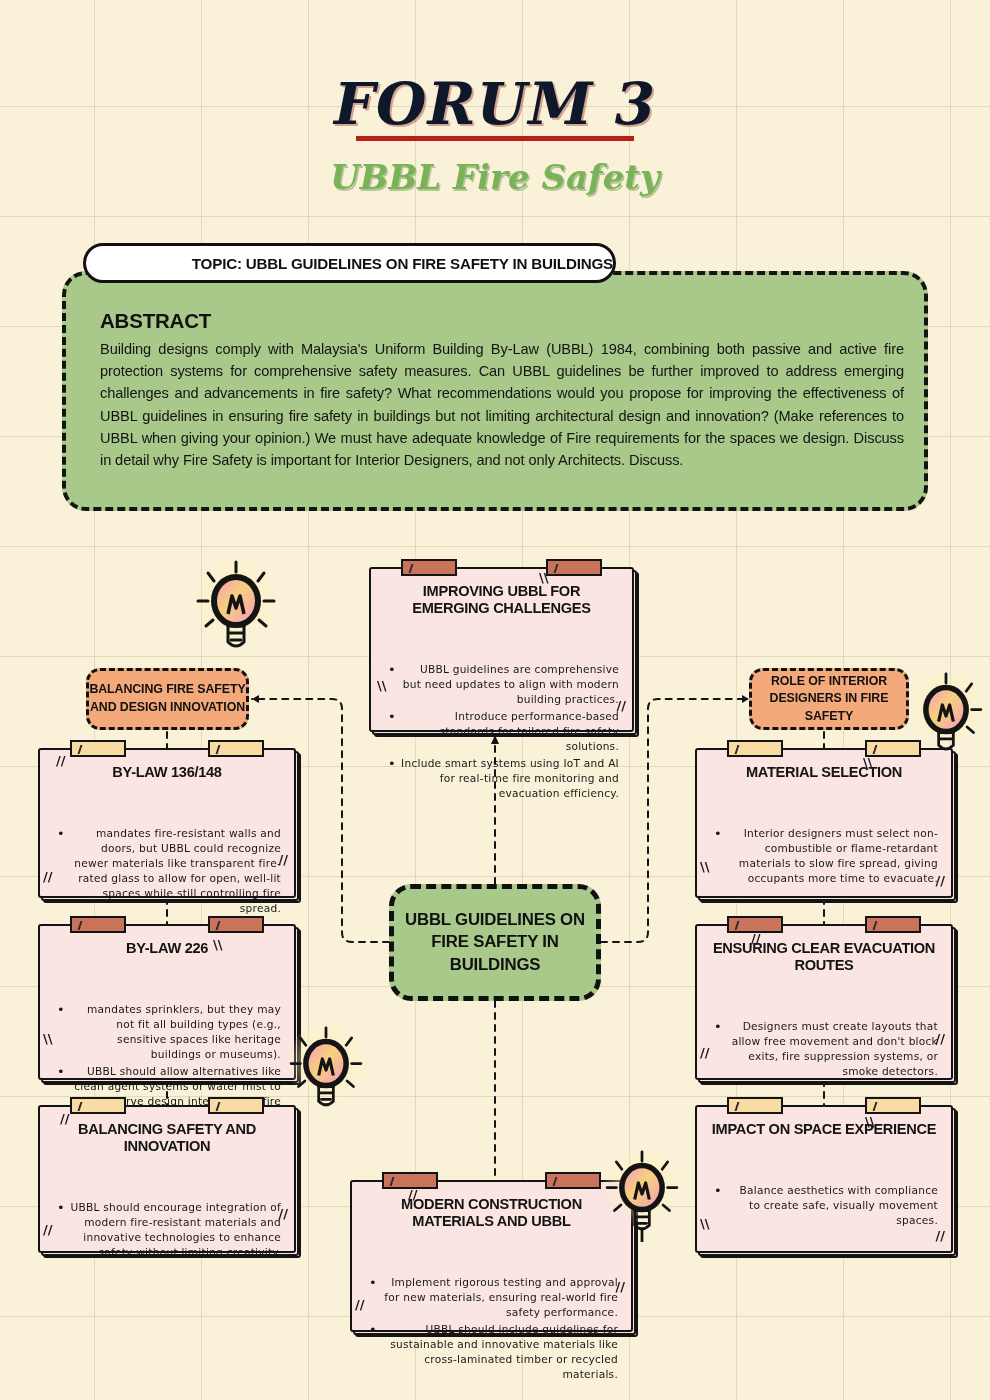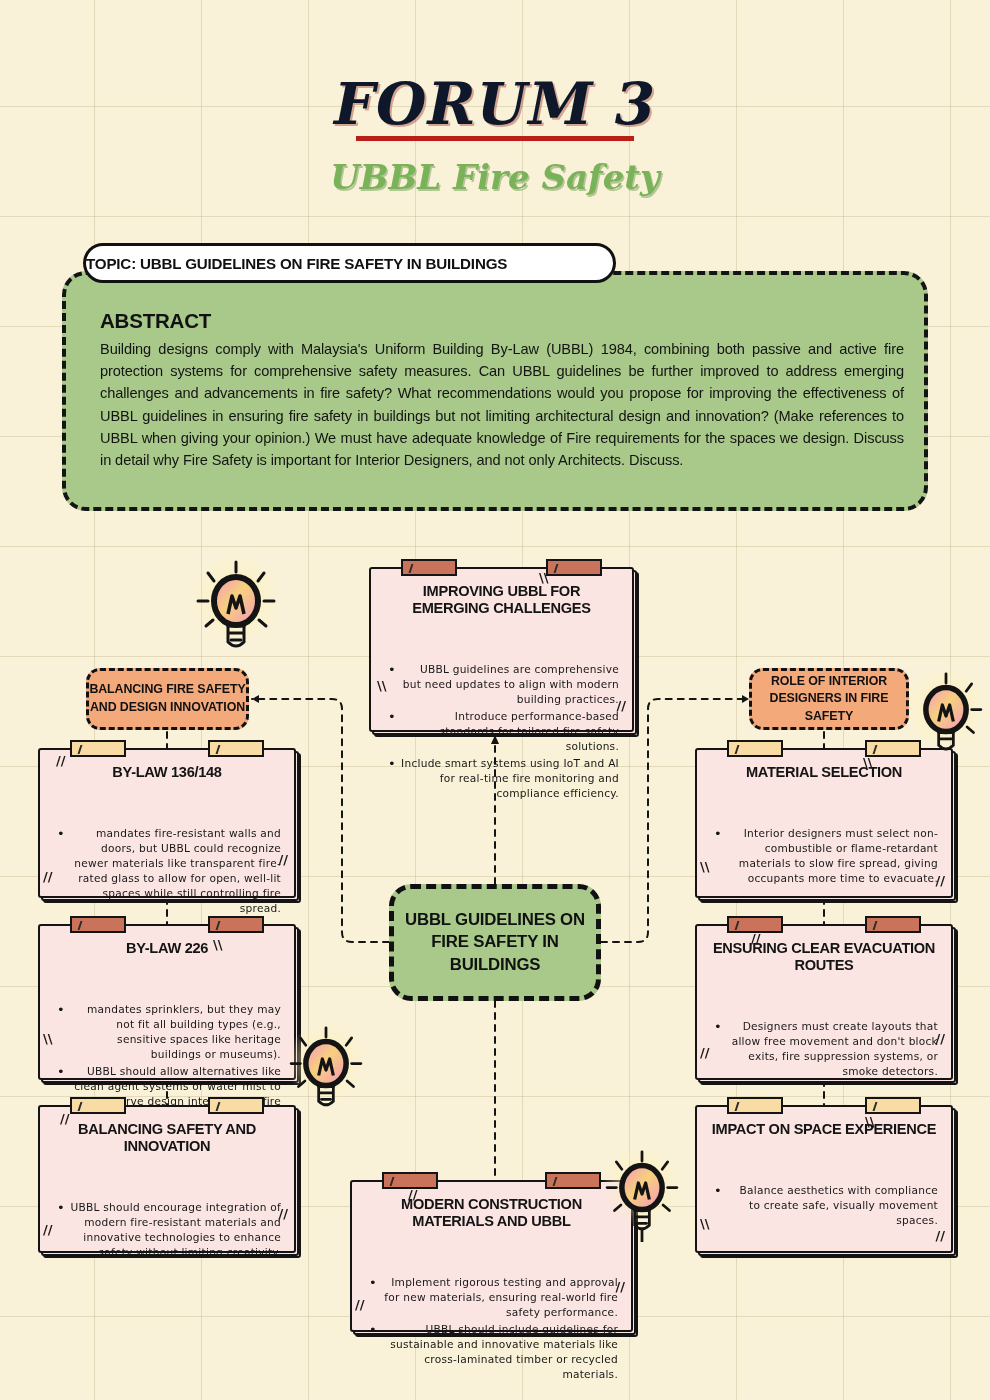--- a/index.html
+++ b/index.html
@@ -58,21 +58,21 @@
   }
 
   
   #topic-pill {
     position: absolute;
     top: 243px; left: 83px;
     width: 533px; height: 40px;
     background: #ffffff;
     border: 3.4px solid #111;
     border-radius: 22px;
-    display: flex; align-items: center; justify-content: flex-start;
+    display: flex; align-items: center; justify-content: flex-end;
     z-index: 6;
   }
   #topic-pill span {
     font-size: 15.2px;
     font-weight: 800;
     letter-spacing: -0.2px;
     color: #111;
     white-space: nowrap;
   }
 
@@ -317,21 +317,21 @@
   <div class="stack1"></div>
   <div class="stack2"></div>
   <div class="paper"></div>
   <div class="tape left clay"></div>
   <div class="tape right clay"></div>
   <div class="content">
     <div class="note-title">IMPROVING UBBL FOR EMERGING CHALLENGES</div>
     <ul class="note-list">
       <li>UBBL guidelines are comprehensive but need updates to align with modern building practices.</li>
       <li>Introduce performance-based standards for tailored fire safety solutions.</li>
-      <li>Include smart systems using IoT and AI for real-time fire monitoring and compliance efficiency.</li>
+      <li>Include smart systems using IoT and AI for real-time fire monitoring and evacuation efficiency.</li>
     </ul>
   </div>
   <div class="tick" style="left:8px; top:112px;">\\</div>
   <div class="tick" style="right:8px; top:132px;">//</div>
   <div class="tick" style="left:170px; top:4px;">\\</div>
 </div>
 
 <div class="note" style="left:38px; top:748px; width:258px; height:150px;">
   <div class="stack1"></div>
   <div class="stack2"></div>

